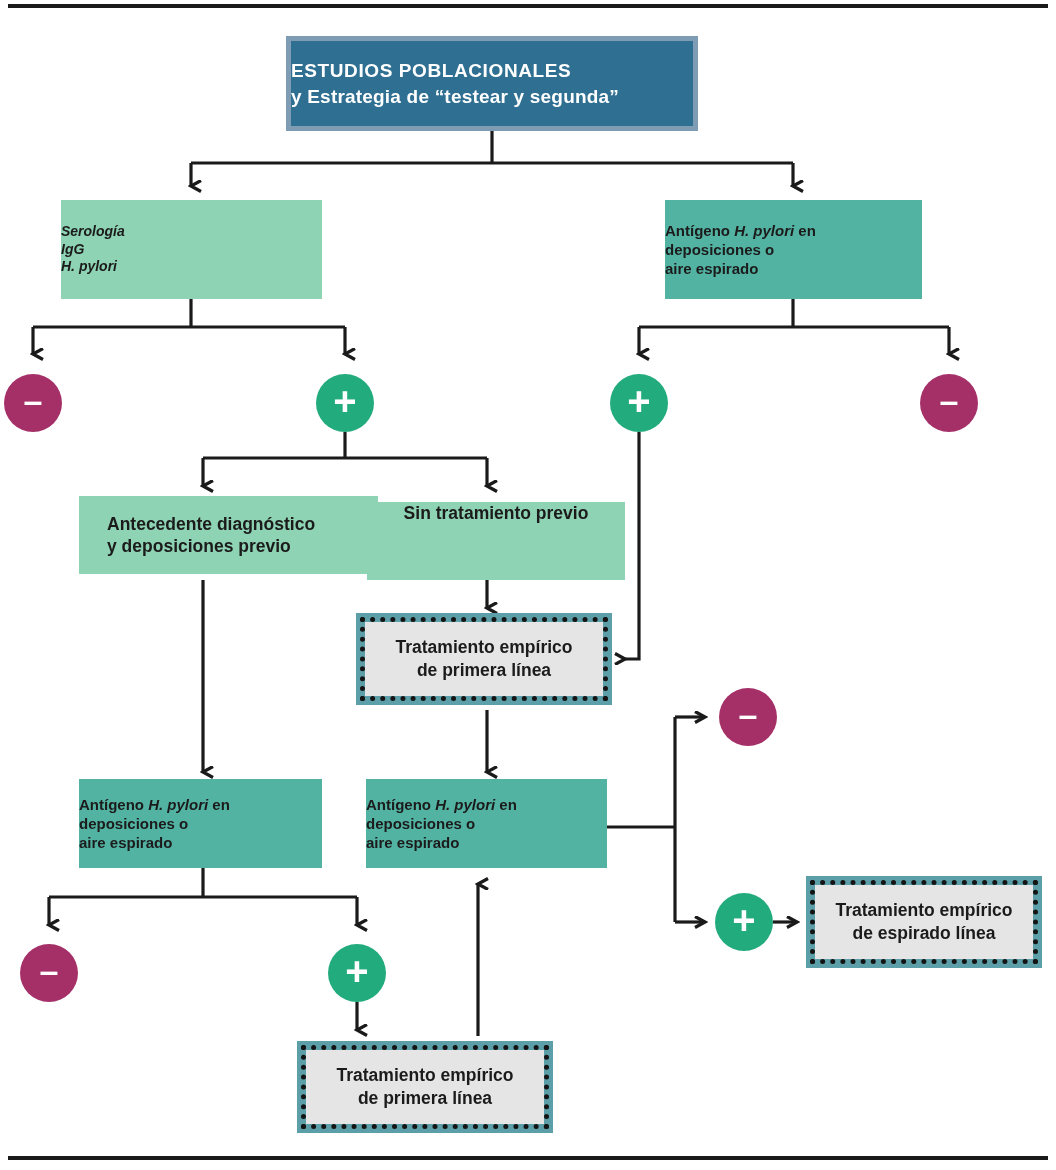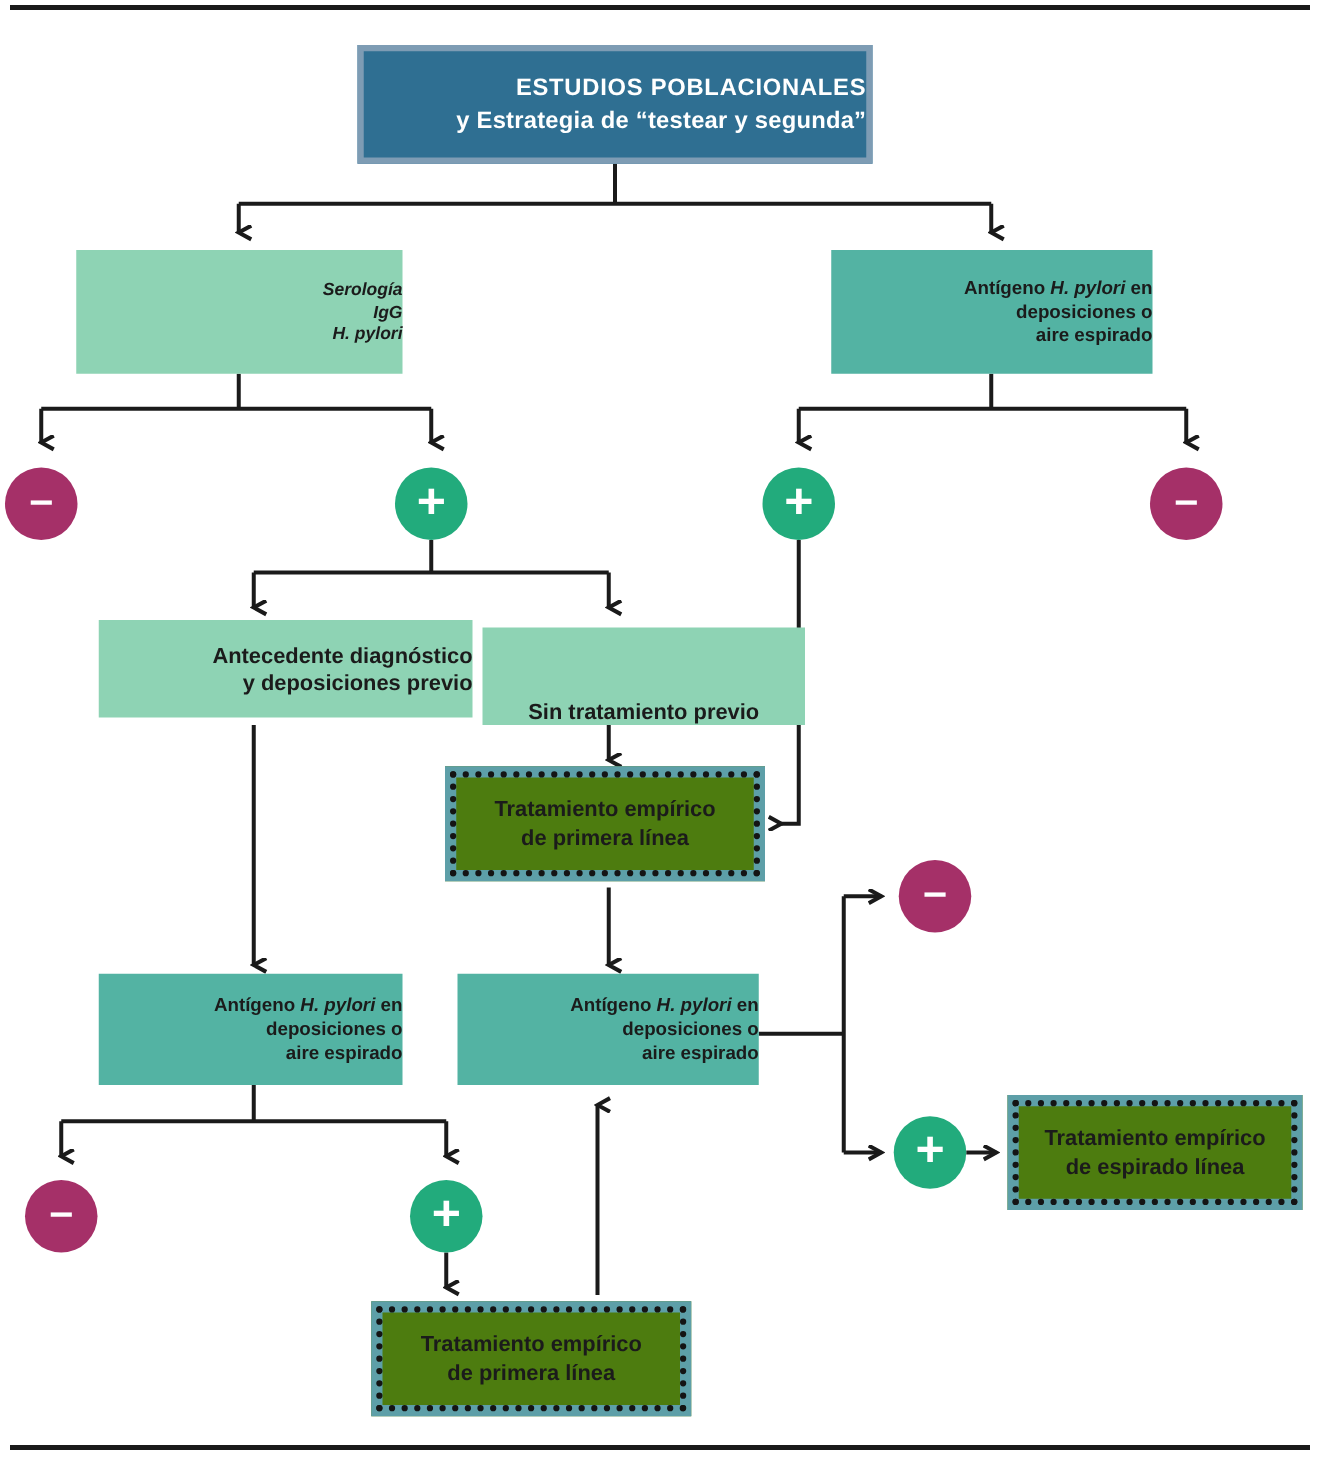--- a/index.html
+++ b/index.html
@@ -34,21 +34,21 @@
     height: 4px;
     background: #1a1a1a;
   }
   .rule.top { top: 4px; }
   .rule.bottom { top: 1156px; }
 
   .node {
     position: absolute;
     box-sizing: border-box;
     display: flex;
-    align-items: flex-end;
+    align-items: flex-start;
     justify-content: center;
     text-align: center;
     color: #1b1b1b;
     line-height: 1.28;
   }
 
   
   .title-box {
     background: #2f6f92;
     border: 5px solid #7e9cb4;
@@ -70,21 +70,21 @@
 
   
   .green-dark {
     background: #53b3a3;
     font-size: 15px;
     font-weight: 600;
   }
 
   
   .dotted-box {
-    background: #4d7c0f;
+    background: #e5e5e5;
     border: 9px solid #5d9fa8;
     position: absolute;
     box-sizing: border-box;
     text-decoration: underline;
   }
   .dotted-box .inner {
     position: absolute;
     left: -5px;
     top: -5px;
     right: -5px;
@@ -228,21 +228,21 @@
   </div>
   <div class="badge minus" style="left:920px; top:374px; width:58px; height:58px;">
     <span class="glyph">–</span>
   </div>
 
   <div class="node green-light" style="left:79px; top:496px; width:299px; height:78px; flex-direction:column;padding-left:28px;">
     <span>Antecedente diagnóstico</span>
     <span>y deposiciones previo</span>
   </div>
 
-  <div class="node green-light" style="left:367px; top:502px; width:258px; height:78px;margin-left:19px;">
+  <div class="node green-light" style="left:367px; top:502px; width:258px; height:78px;">
     <span>Sin tratamiento previo</span>
   </div>
 
   <div class="dotted-box" style="left:356px; top:613px; width:256px; height:92px;">
     <div class="inner"></div>
     <div class="label">
       <div>
         <div>Tratamiento empírico</div>
         <div>de primera línea</div>
       </div>

